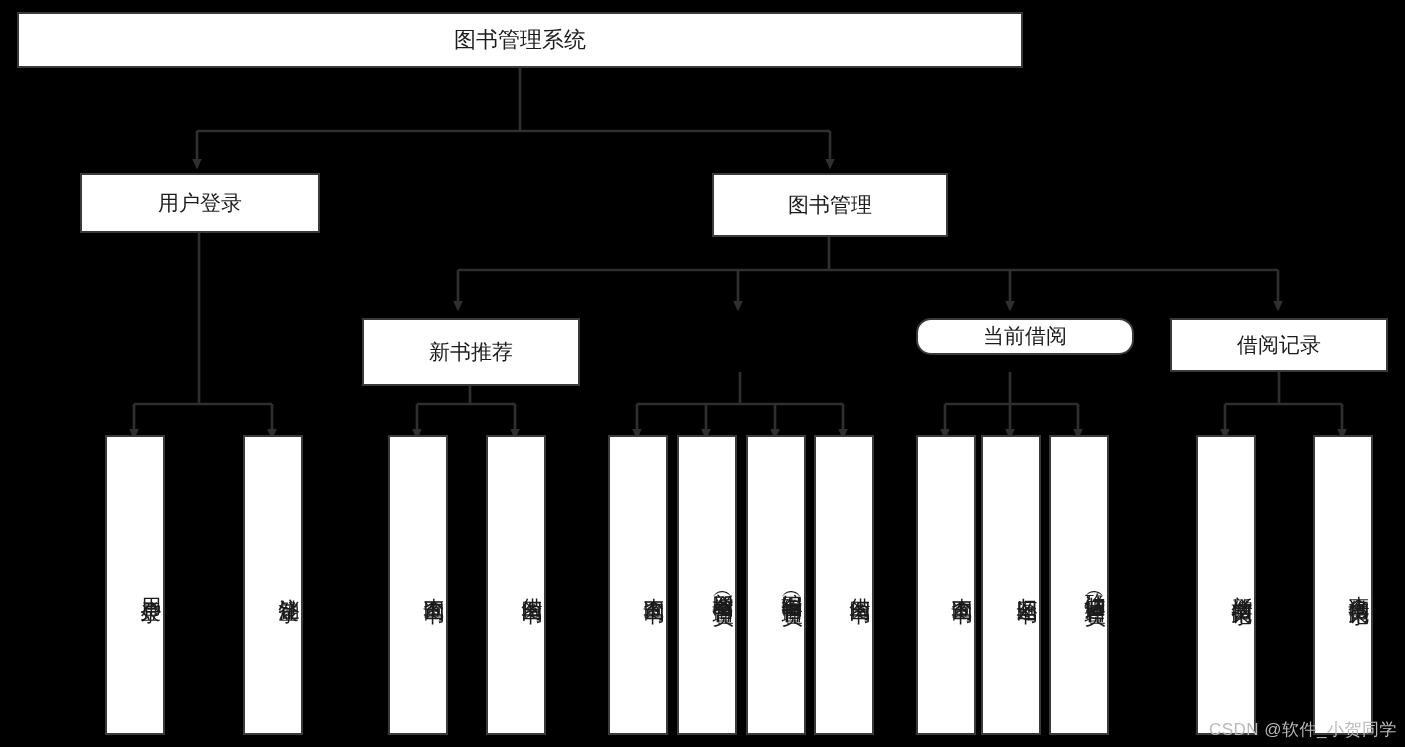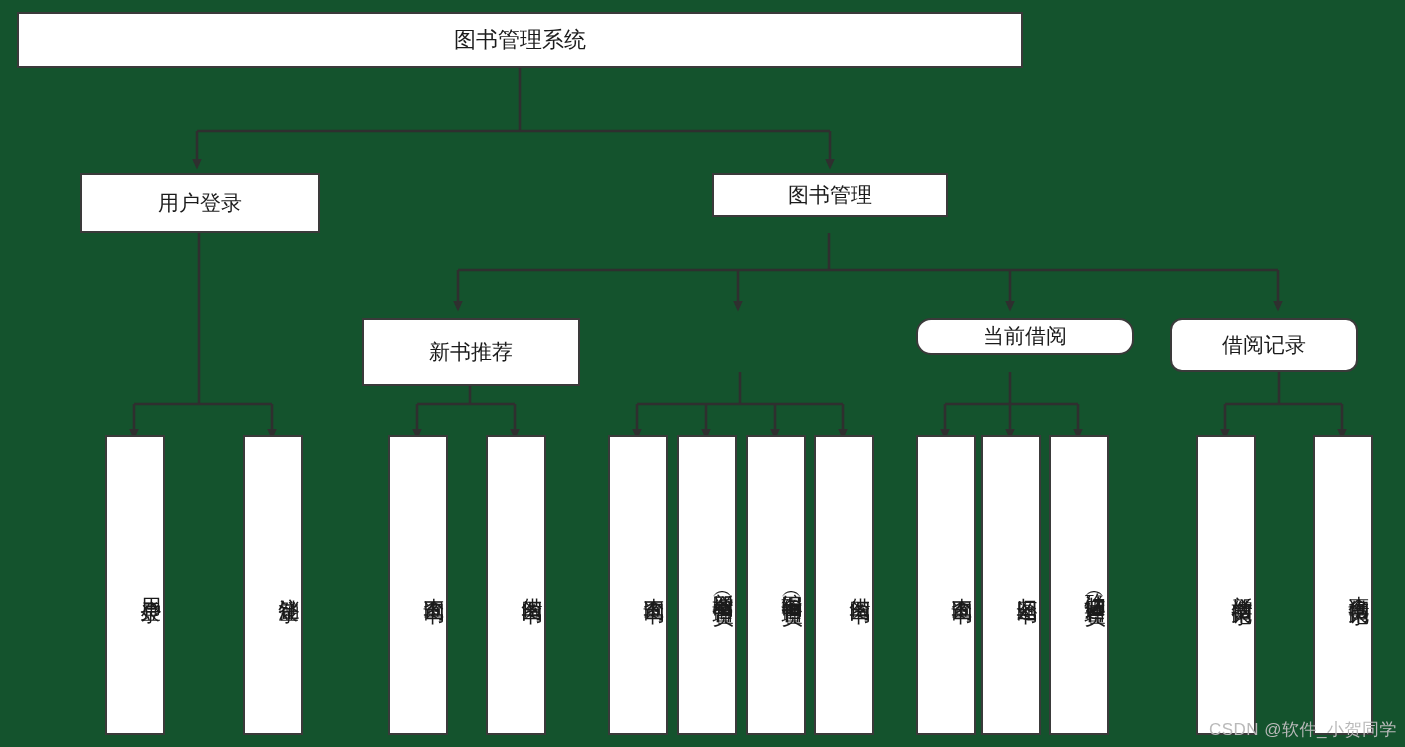--- a/index.html
+++ b/index.html
@@ -7,21 +7,21 @@
     padding: 0;
     background: #ffffff;
   }
   body {
     font-family: "Liberation Sans", "DejaVu Sans", sans-serif;
   }
   #canvas {
     position: relative;
     width: 1405px;
     height: 747px;
-    background: #14532d;
+    background: #000000;
     overflow: hidden;
   }
   svg.wires {
     position: absolute;
     left: 0;
     top: 0;
     width: 1405px;
     height: 747px;
     pointer-events: none;
   }
@@ -121,28 +121,28 @@
       <path d="M1225,404 L1342,404"></path>
       <path d="M1225,404 L1225,430" marker-end="url(#arrow)"></path>
       <path d="M1342,404 L1342,430" marker-end="url(#arrow)"></path>
     </g>
   </svg>
 
   <div class="node node-root" style="left:17px; top:12px; width:1006px; height:56px;">图书管理系统</div>
 
   <div class="node node-l1" style="left:80px; top:173px; width:240px; height:60px;">用户登录</div>
 
-  <div class="node node-l1" style="left:712px; top:173px; width:236px; height:44px;">图书管理</div>
+  <div class="node node-l1" style="left:712px; top:173px; width:236px; height:64px;">图书管理</div>
 
   <div class="node node-l2" style="left:362px; top:318px; width:218px; height:68px;">新书推荐</div>
 
 
   <div class="node node-l2" style="left:916px; top:318px; width:218px; height:37px;border-radius:15px;">当前借阅</div>
 
-  <div class="node node-l2" style="left:1170px; top:318px; width:188px; height:54px;border-radius:12px;">借阅记录</div>
+  <div class="node node-l2" style="left:1170px; top:318px; width:218px; height:54px;">借阅记录</div>
 
   <div class="node node-leaf" style="left:105px; top:435px; width:60px; height:300px;">用户登录</div>
 
   <div class="node node-leaf" style="left:243px; top:435px; width:60px; height:300px;">注销登录</div>
 
   <div class="node node-leaf" style="left:388px; top:435px; width:60px; height:300px;">查询图书</div>
 
   <div class="node node-leaf" style="left:486px; top:435px; width:60px; height:300px;">借阅图书</div>
 
   <div class="node node-leaf" style="left:608px; top:435px; width:60px; height:300px;">查询图书</div>

